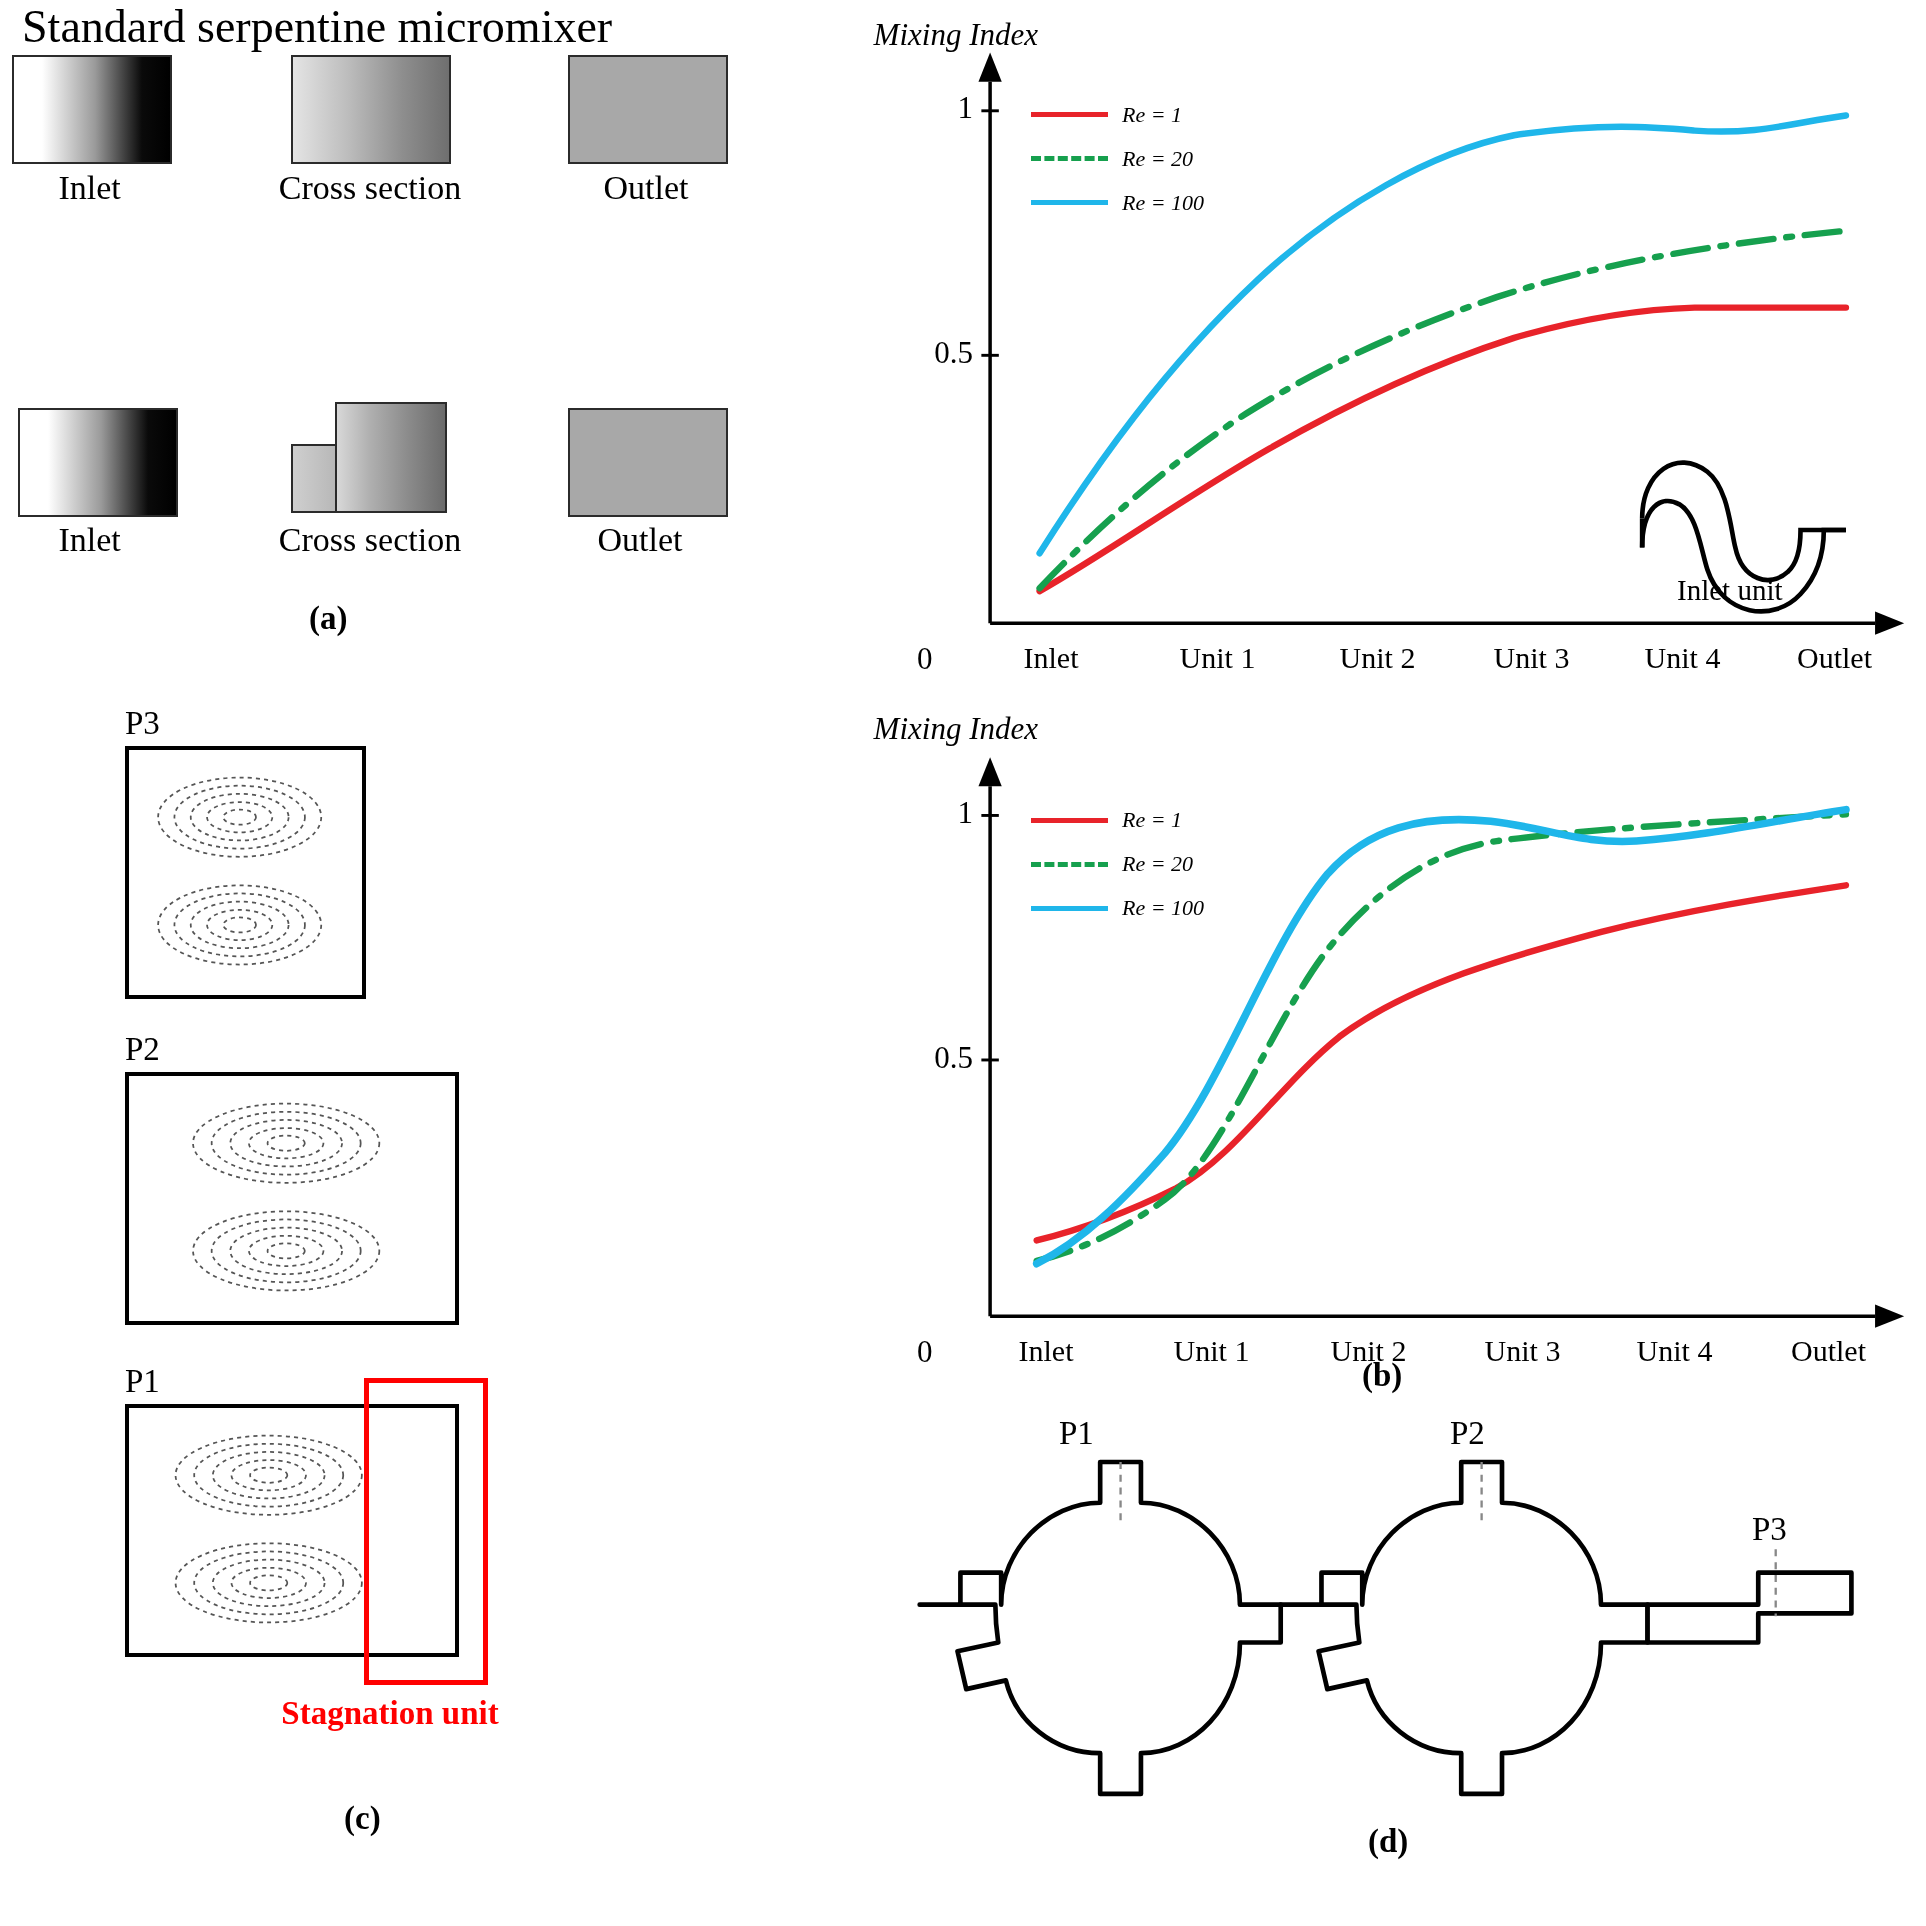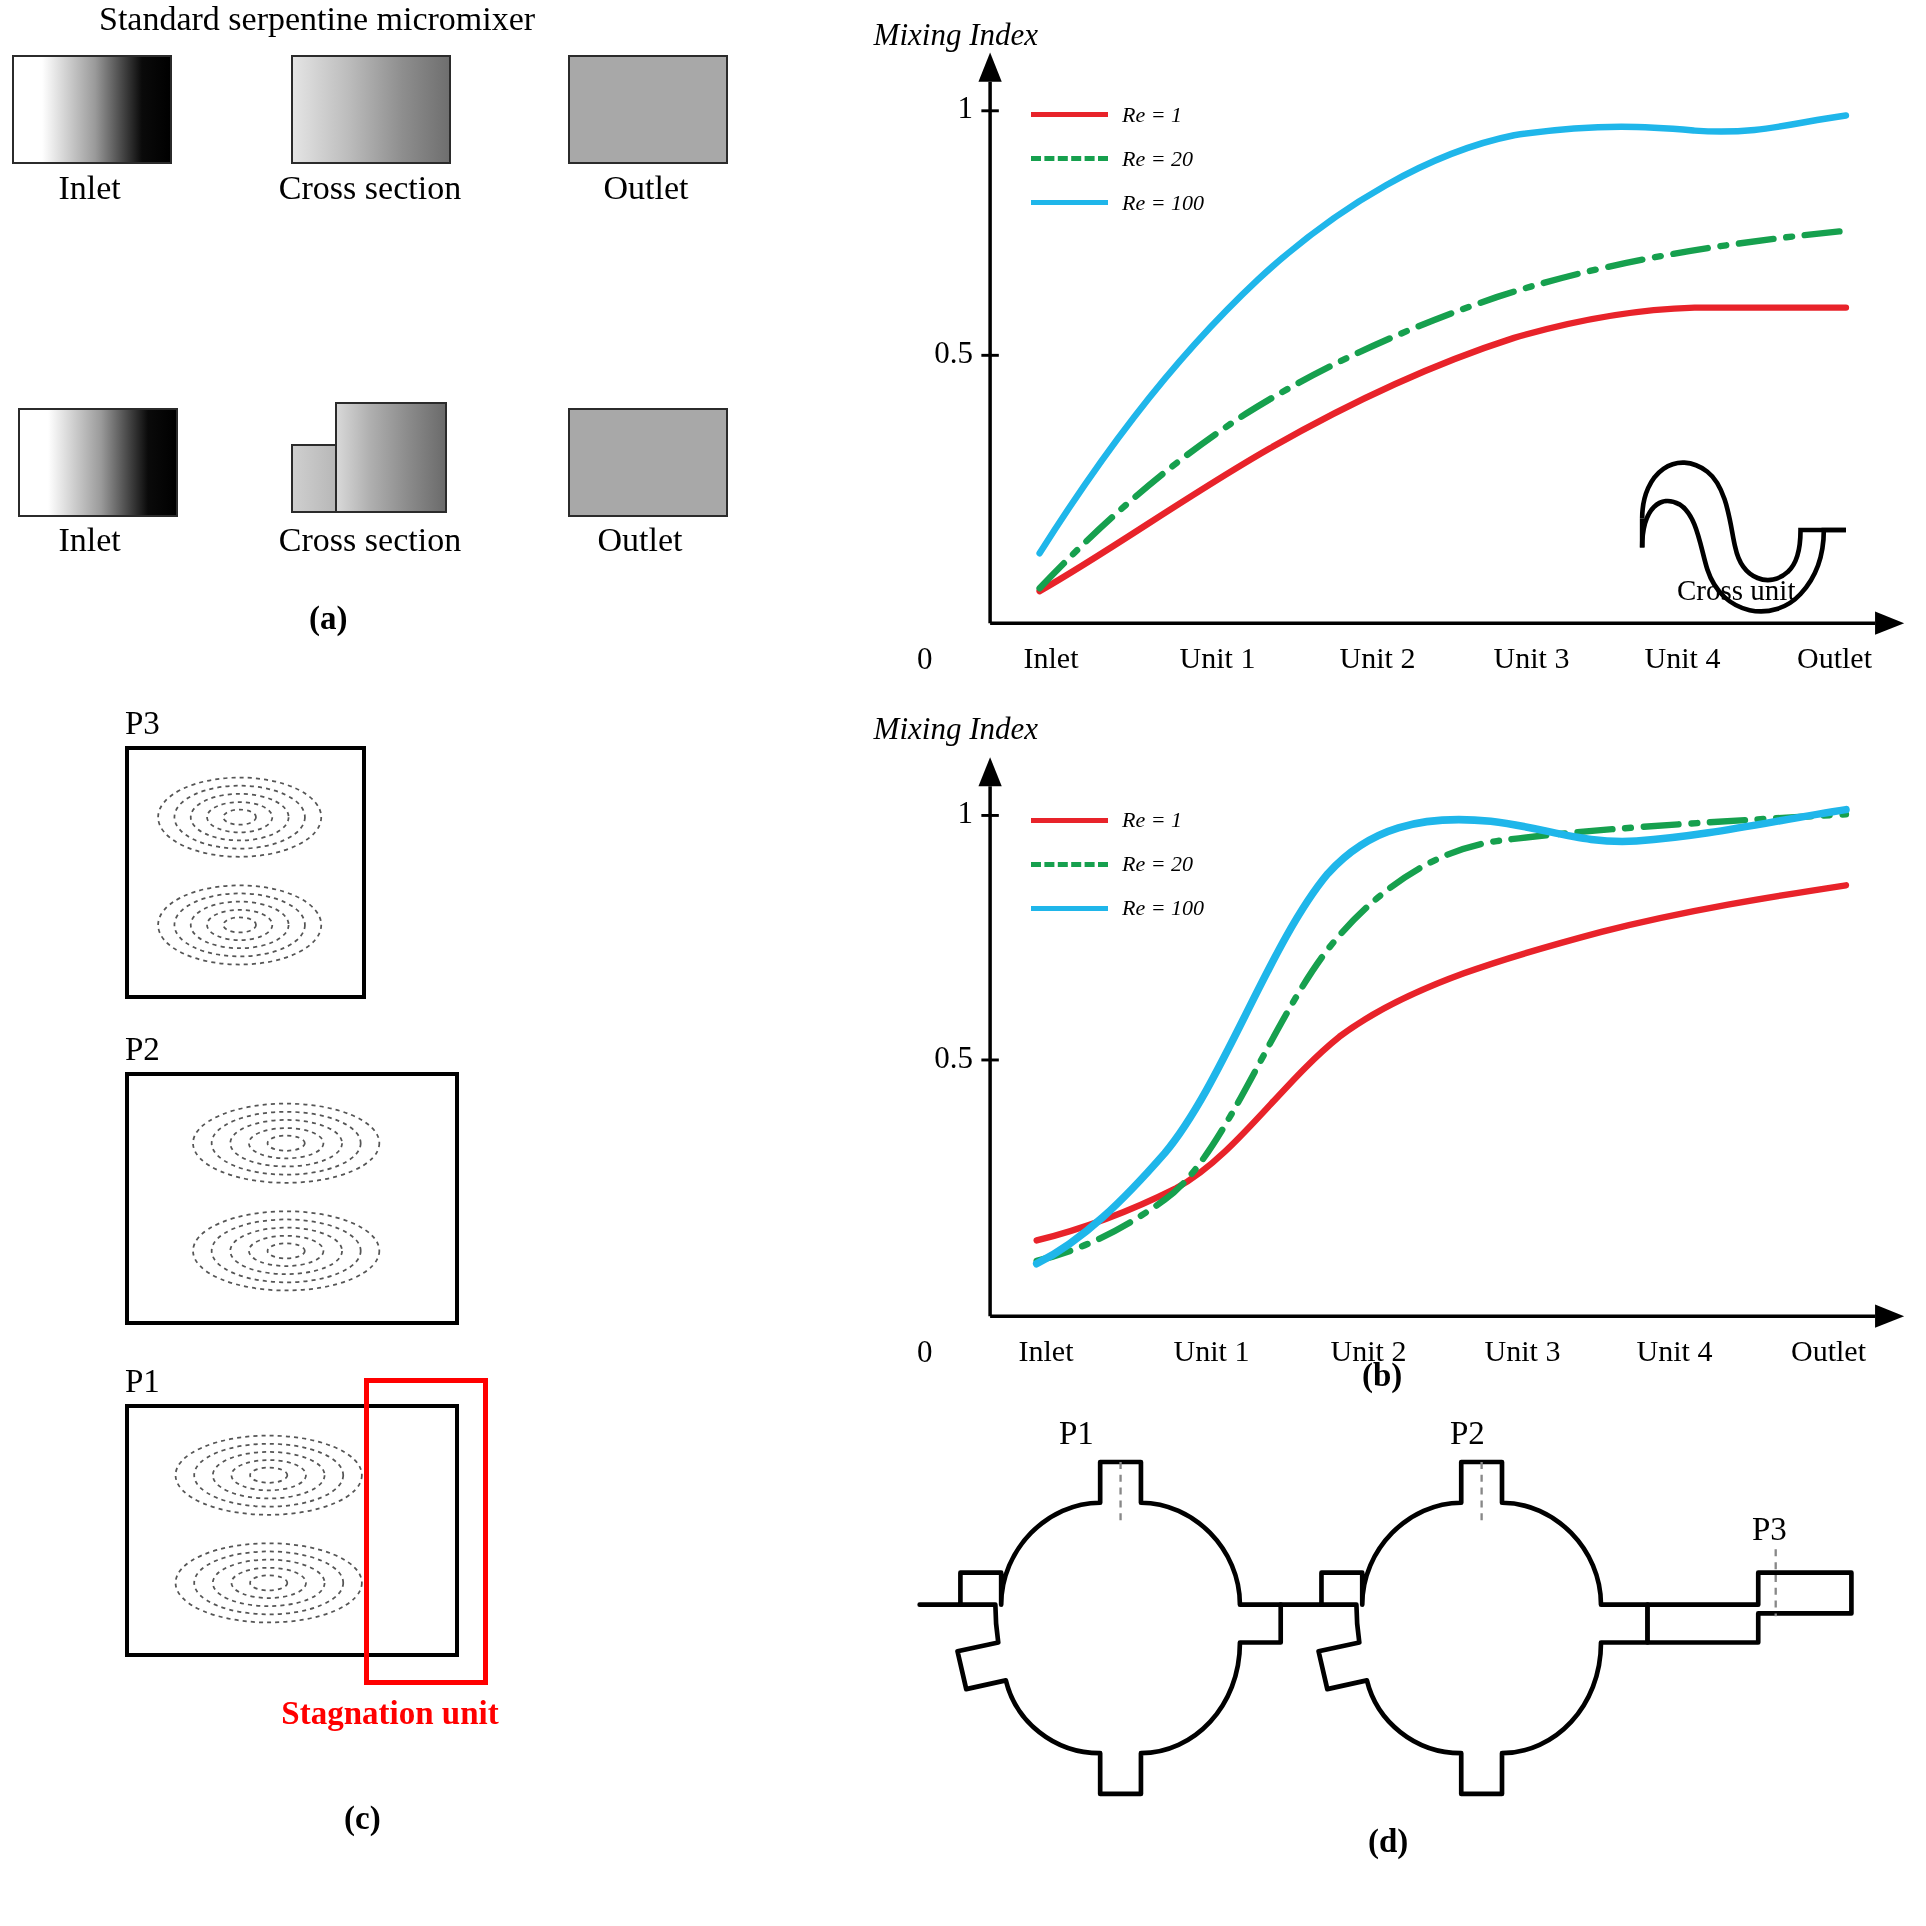--- a/index.html
+++ b/index.html
@@ -1,21 +1,21 @@
 <!DOCTYPE html>
 <html style="font-size:9.3px"><head>
 <meta charset="utf-8">
 <style>
   html,body{margin:0;padding:0;background:#ffffff;}
   body{width:1926px;height:1926px;position:relative;font-family:"Liberation Serif",serif;color:#000;}
   .fig{position:absolute;}
 
   
   #panel-a{left:0;top:0;width:833px;height:652px;}
-  .a-title{font-size:34px;text-align:center;}
+  .a-title{font-size:46px;text-align:center;}
   .swatch{position:absolute;border:2.3px solid #2b2b2b;}
   .grad-inlet{background:linear-gradient(to right,#ffffff 0%,#ffffff 18%,#9a9a9a 52%,#0a0a0a 82%,#000000 100%);}
   .grad-cross{background:linear-gradient(to right,#e4e4e4 0%,#bdbdbd 35%,#8e8e8e 70%,#6f6f6f 100%);}
   .grad-out{background:#a8a8a8;}
   .cap{position:absolute;font-size:34px;text-align:center;}
 
   
   .nonrect{position:absolute;}
   .nonrect .lower{position:absolute;left:0;bottom:0;width:100%;height:62%;border:2.3px solid #2b2b2b;background:linear-gradient(to right,#cfcfcf 0%,#b6b6b6 30%,#8f8f8f 65%,#6d6d6d 100%);box-sizing:border-box;}
   .nonrect .upper{position:absolute;right:0;top:0;width:72%;height:100%;border:2.3px solid #2b2b2b;background:linear-gradient(to right,#d8d8d8 0%,#b0b0b0 30%,#8c8c8c 65%,#6b6b6b 100%);box-sizing:border-box;}
@@ -123,21 +123,21 @@
     <div class="legend-row">
       <span class="legend-line" style="border-top-color:#16a04e;border-top-style:dashed;"></span>
       <span class="legend-txt">Re = 20</span>
     </div>
     <div class="legend-row">
       <span class="legend-line" style="border-top-color:#1fb6ea;"></span>
       <span class="legend-txt">Re = 100</span>
     </div>
   </div>
 
-  <div class="mix-unit-cap" style="left:815px;top:568px;">Cross unit</div>
+  <div class="mix-unit-cap" style="left:815px;top:568px;">Inlet unit</div>
 </div>
 
 <div class="chart" id="chart-bottom" style="left:862px;top:699px;width:1048px;height:687px;">
 
   <div class="axis-title" style="left:11.6px;top:11.6px;">Mixing Index</div>
 
   <svg width="1048" height="687" style="position:absolute;left:0;top:0;" viewBox="0 0 1800 1180">
     <line x1="220" y1="1060" x2="1740" y2="1060" stroke="#000" stroke-width="6"></line>
     <polygon points="1740,1040 1790,1060 1740,1080" fill="#000"></polygon>
     <line x1="220" y1="1060" x2="220" y2="150" stroke="#000" stroke-width="6"></line>

